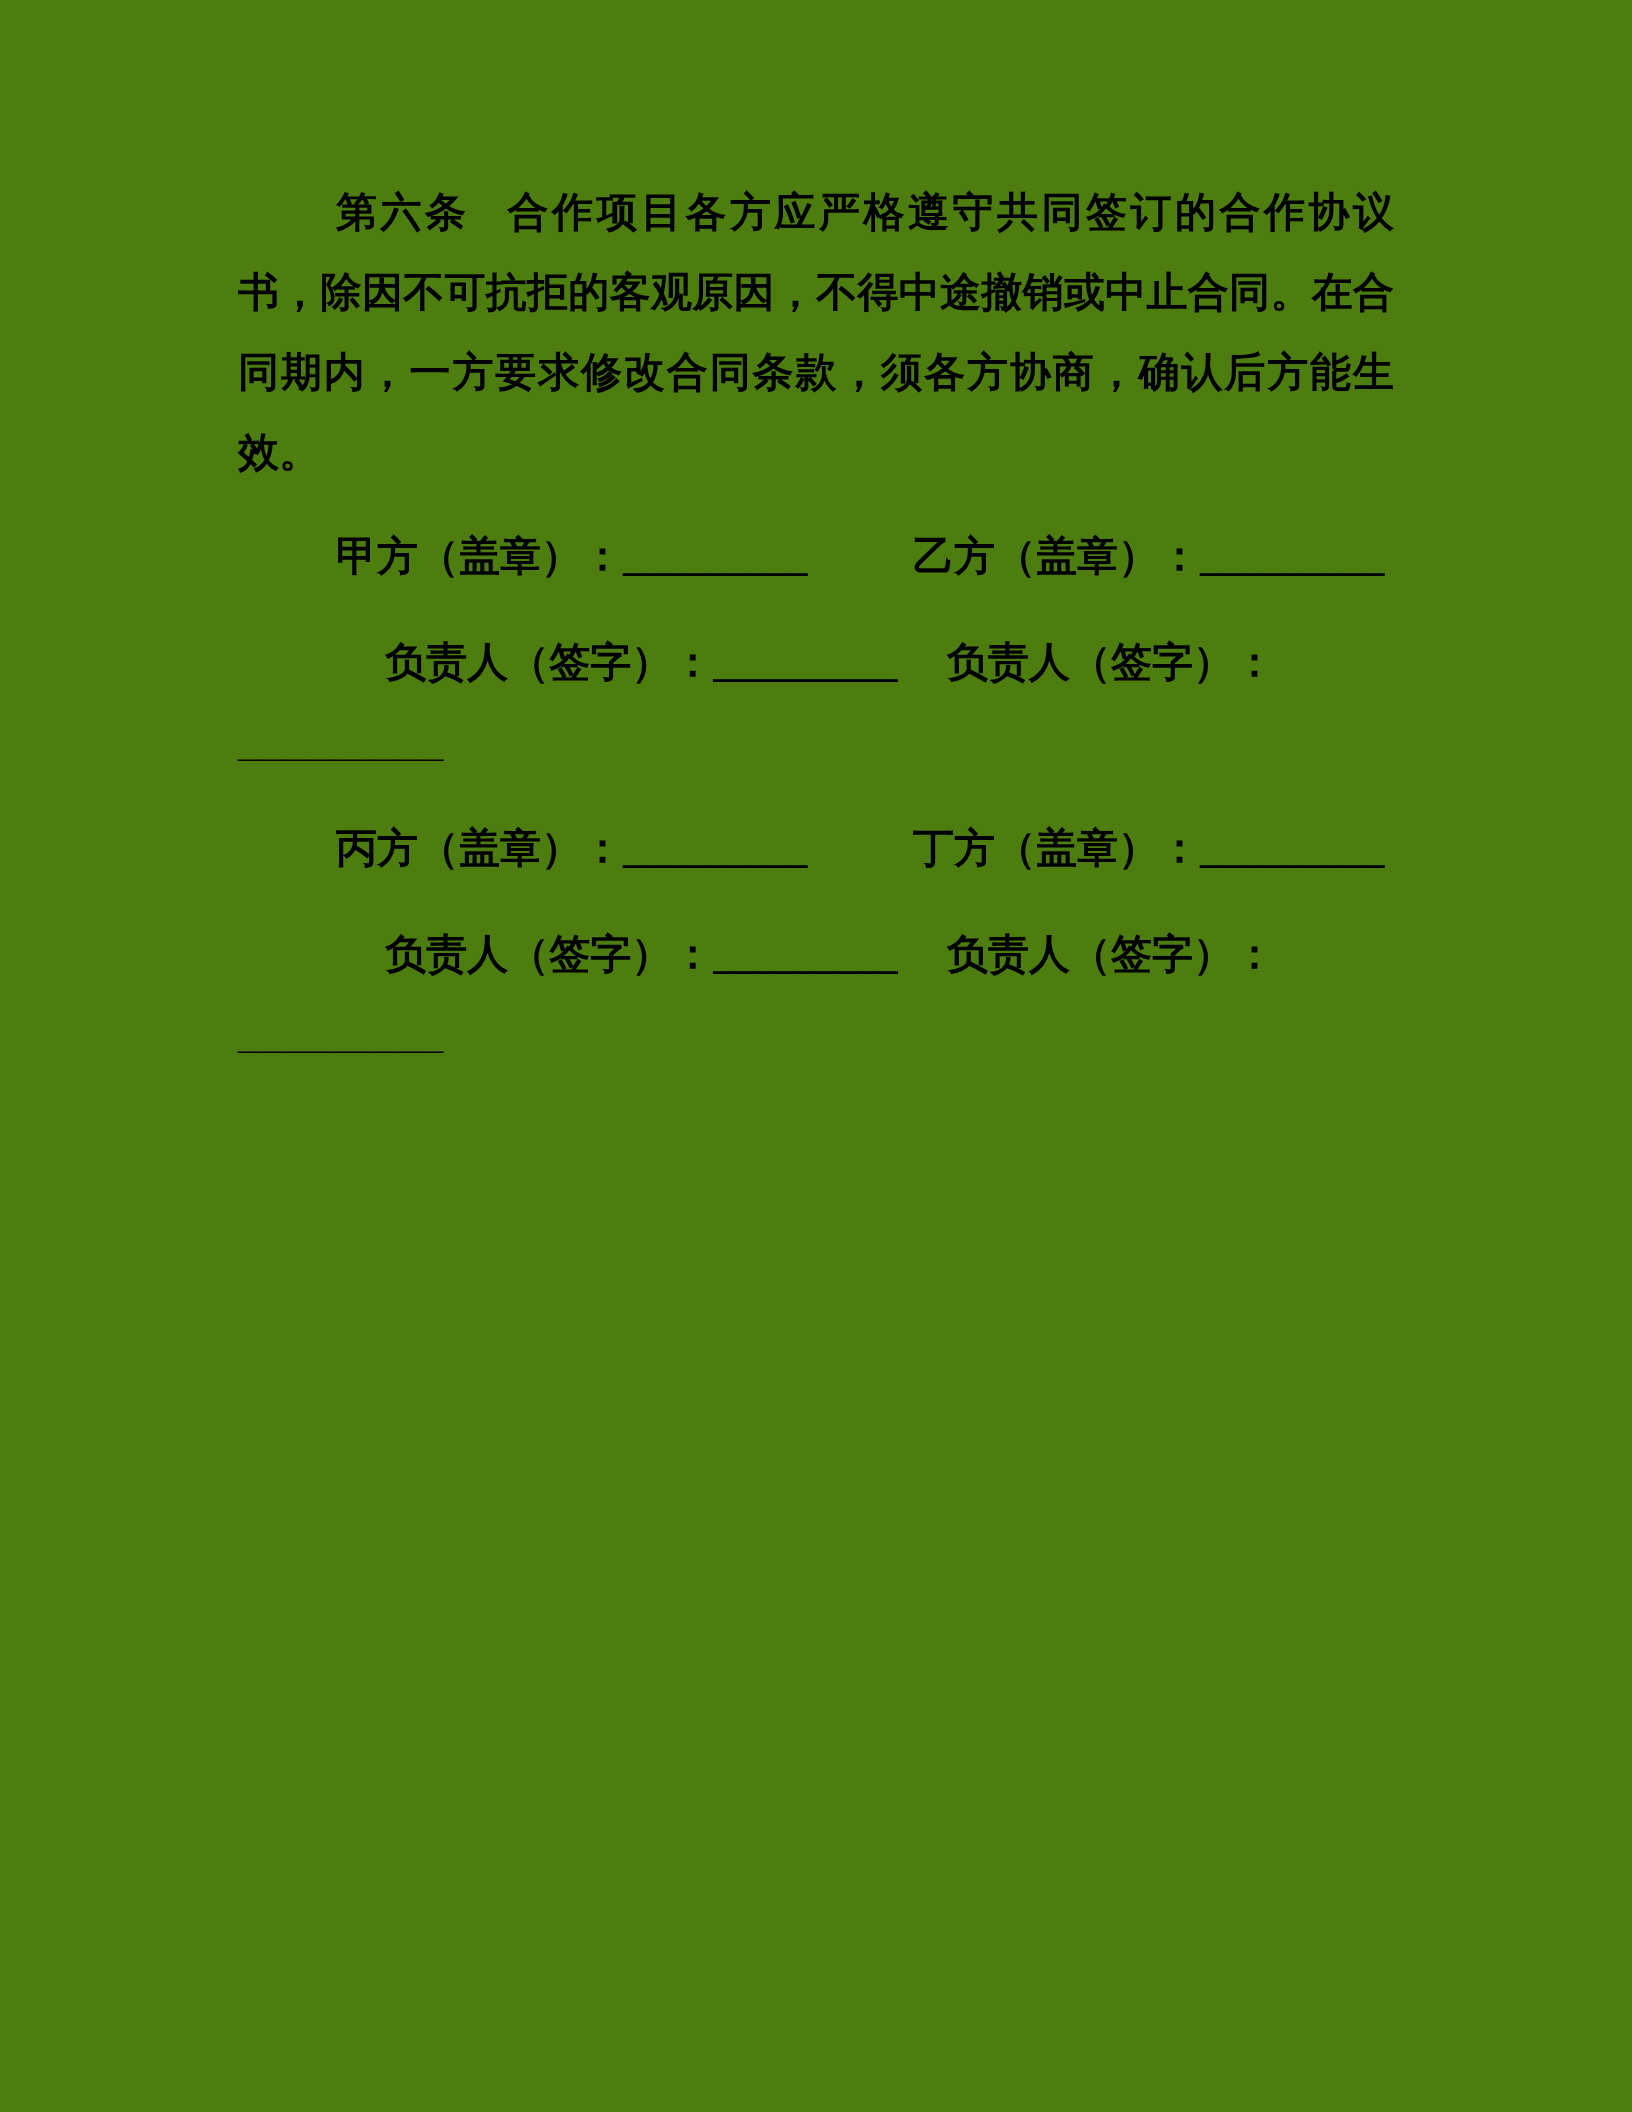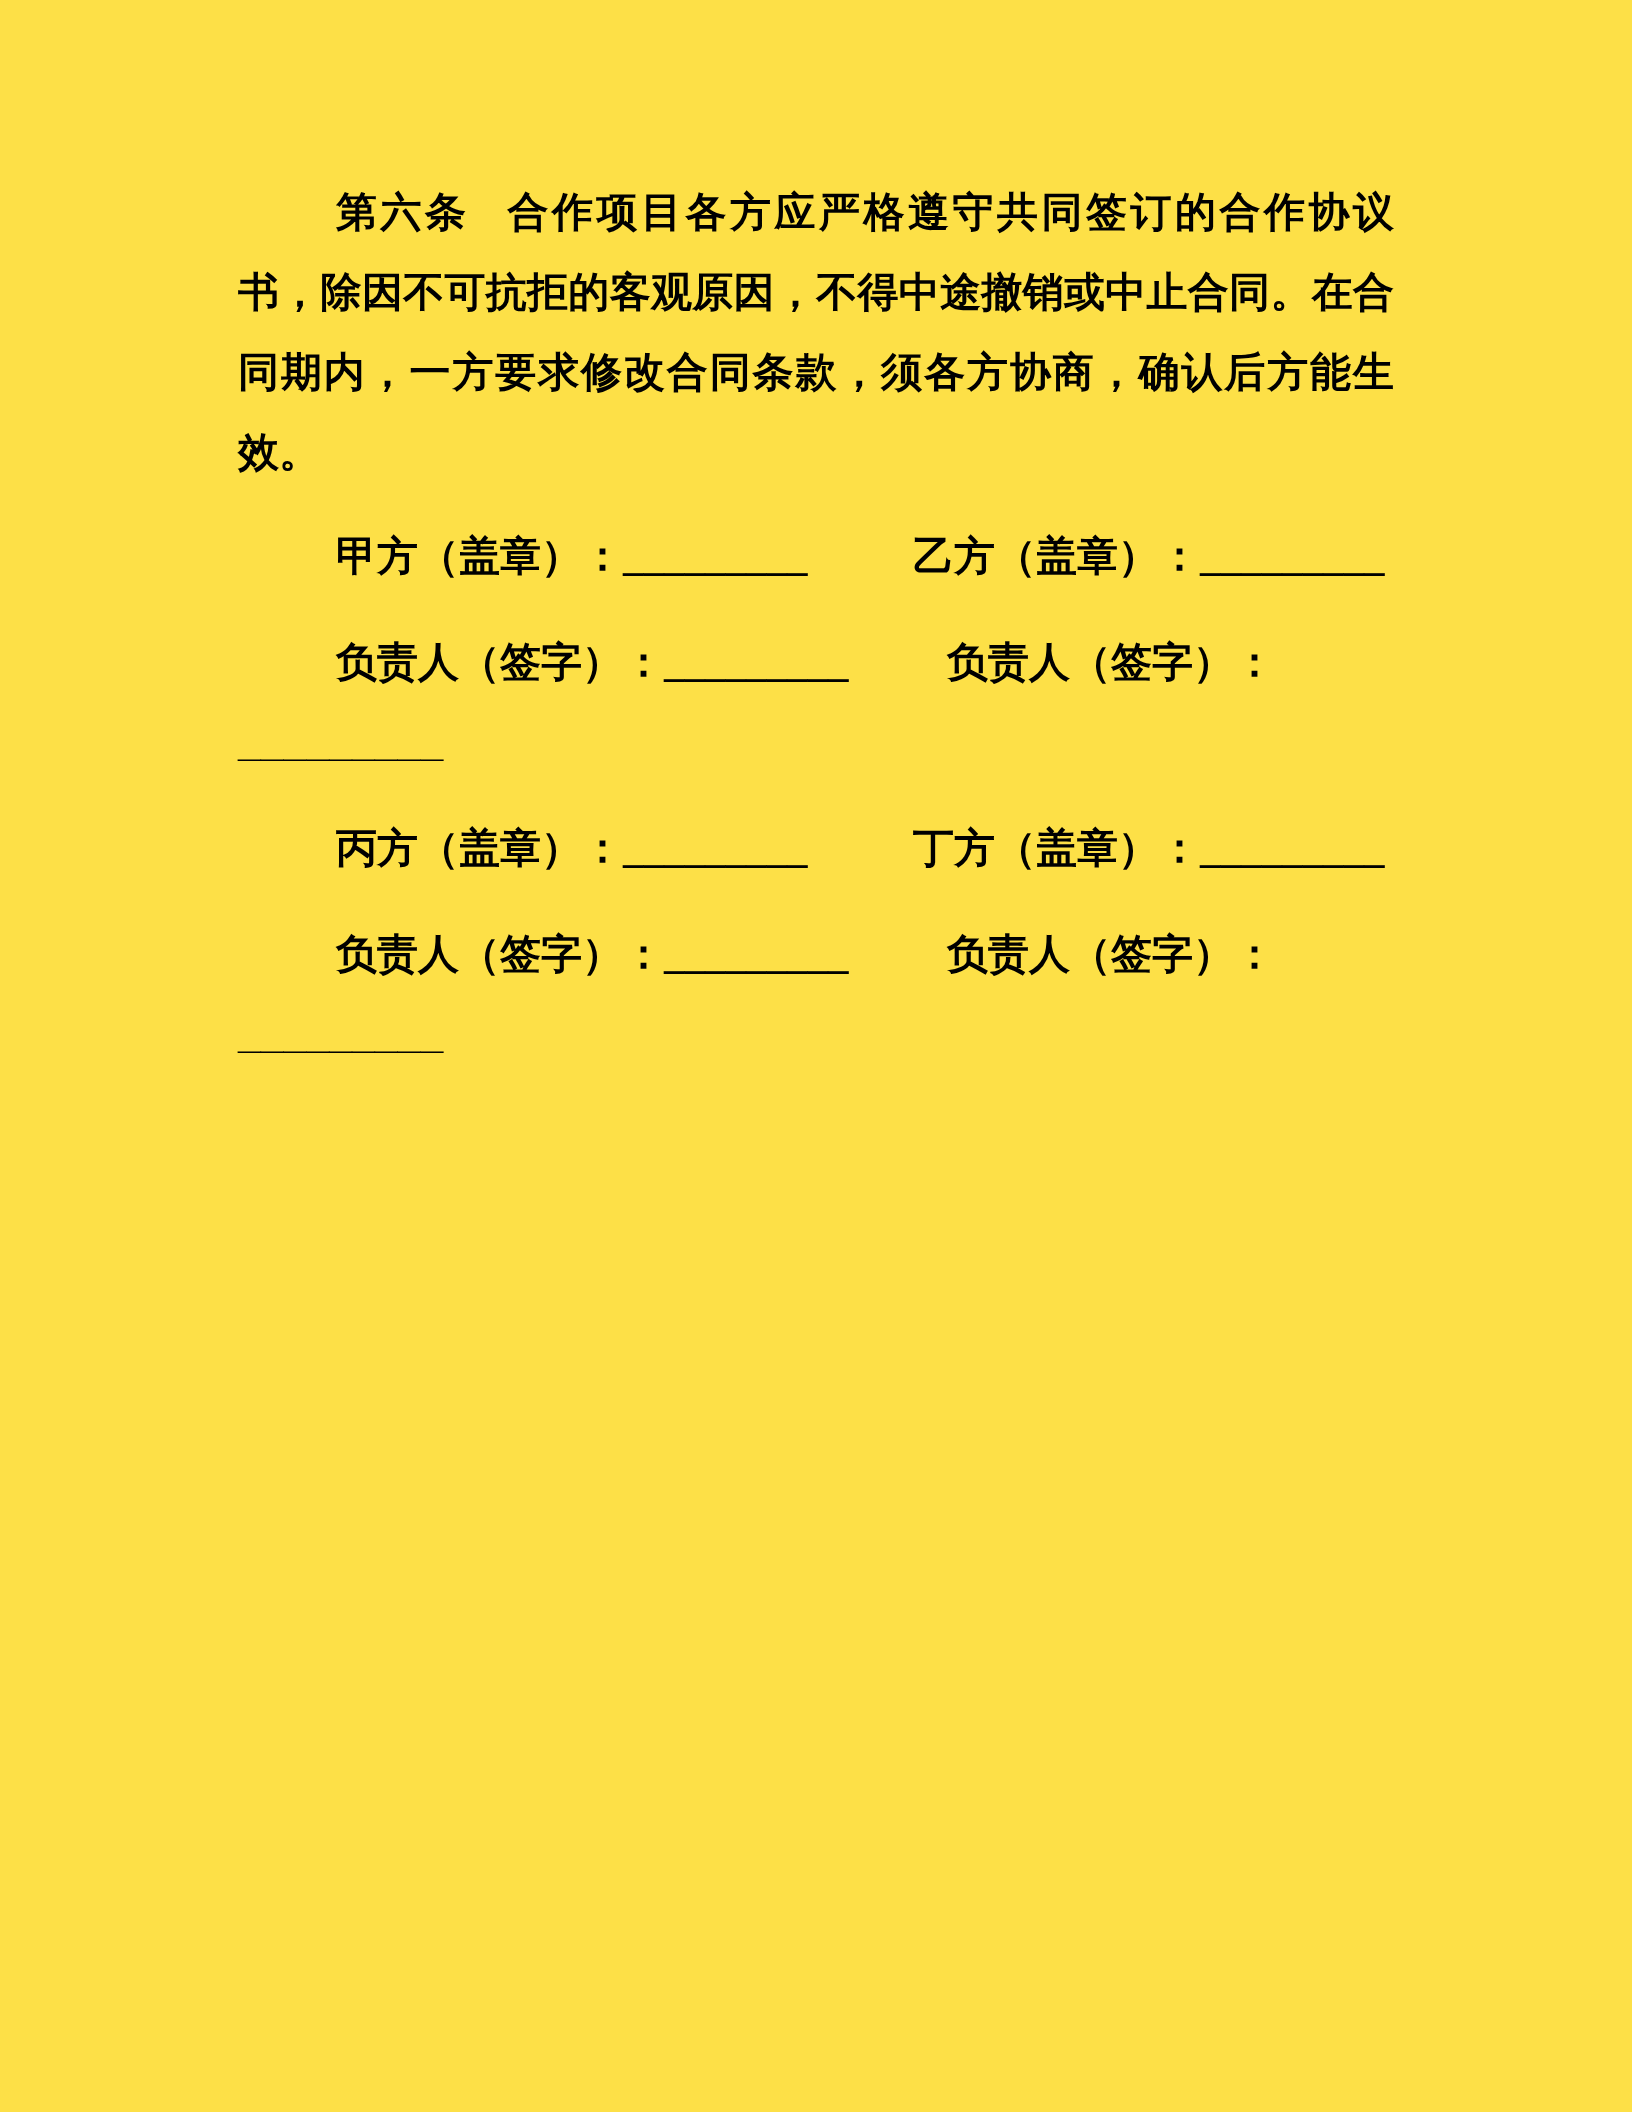--- a/index.html
+++ b/index.html
@@ -14,21 +14,21 @@
     font-family: "Liberation Sans", "DejaVu Sans", sans-serif;
     font-weight: 700;
     color: #000000;
     font-size: 41px;
     overflow: hidden;
   }
   .doc {
     width: 1632px;
     height: 2112px;
     padding: 172px 238px 0 238px;
-    background: #fde047;
+    background: #4d7c0f;
   }
   
   p.article {
     margin: 0 0 24px 0;
     line-height: 80px;
     text-align: justify;
     text-indent: 98px;
   }
   p.article .num {
     margin-right: 38px;
@@ -42,21 +42,21 @@
     white-space: nowrap;
   }
   .indent {
     padding-left: 98px;
     font-family: Liberation Serif, serif;
   }
   .sig-first {
     display: inline-block;
   }
   .w577 { width: 577px; }
-  .w611 { width: 611px; }
+  .w611 { width: 611px; text-align: center; }
   .w598 { width: 598px; }
   .blank { letter-spacing: 0; }
 </style>
 </head>
 <body>
 
 <div class="doc">
 
   <p class="article">
     <span class="num">第六条</span><span>合作项目各方应严格遵守共同签订的合作协议书，除因不可抗拒的客观原因，不得中途撤销或中止合同。在合同期内，一方要求修改合同条款，须各方协商，确认后方能生效。</span>

